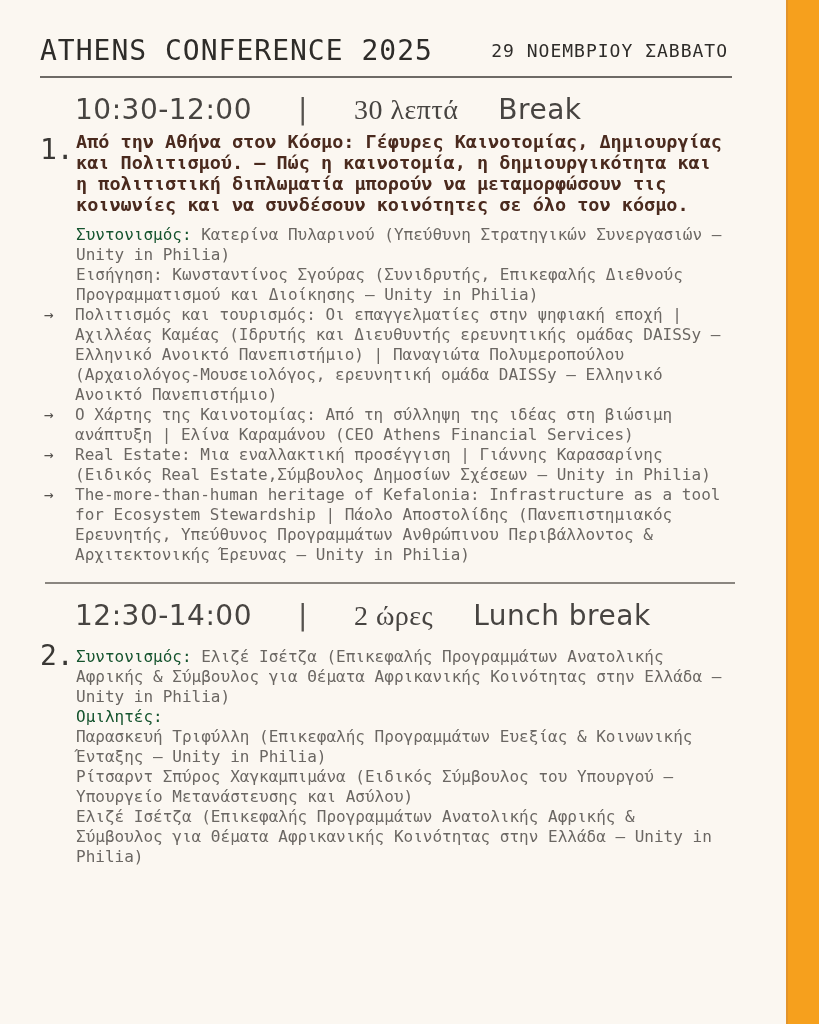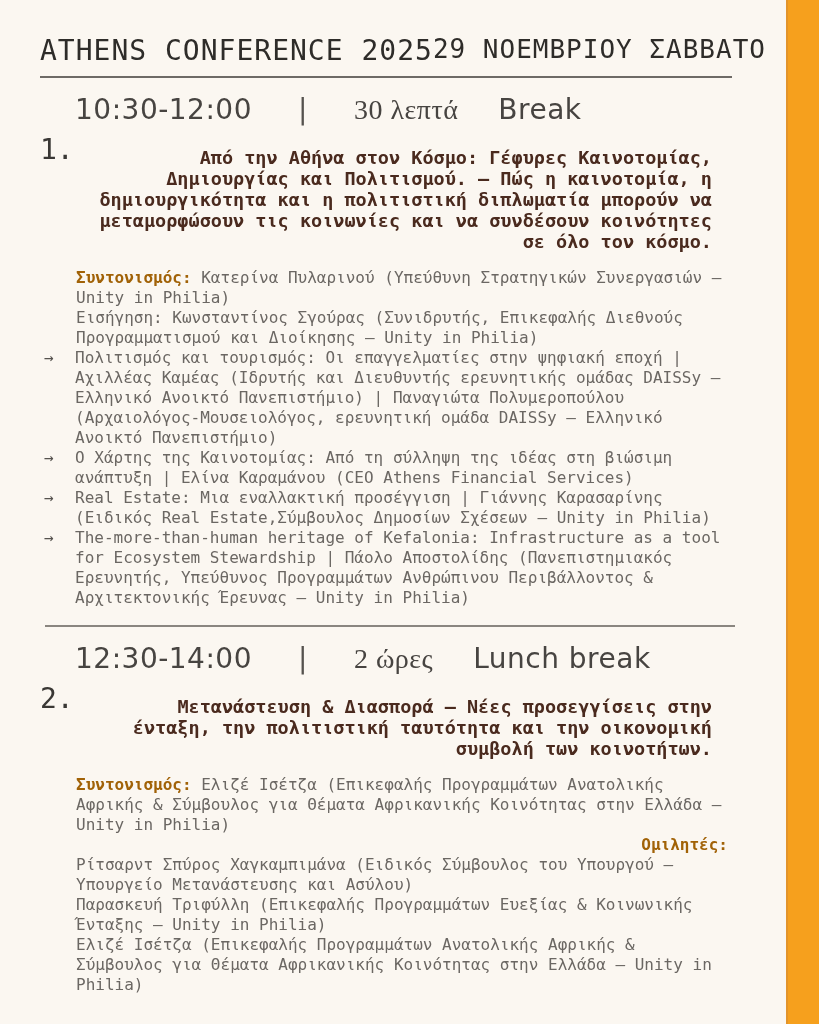--- a/index.html
+++ b/index.html
@@ -15,23 +15,23 @@
     position: absolute; top: 0; right: 0;
     width: 31px; height: 1024px;
     background: #F6A01D;
     border-left: 2px solid #E2942B;
   }
   .content {
     position: absolute; left: 40px; top: 34px;
     width: 700px;
   }
   
-  .hdr { display: flex; justify-content: space-between; align-items: flex-start; color: #2E2C29; }
+  .hdr { display: flex; justify-content: space-between; align-items: center; color: #2E2C29; }
   .hdr-title { font-size: 28px; font-weight: normal; margin: 0; letter-spacing: 1px; white-space: nowrap; }
-  .hdr-date  { font-size: 26px; letter-spacing: 1px; white-space: nowrap; padding-right: 12px; }
+  .hdr-date  { font-size: 18px; letter-spacing: 1px; white-space: nowrap; padding-right: 12px; }
   .hdr-rule { border: none; border-top: 2px solid #6E6A66; margin: 9px 0 0 0; width: 692px; }
 
   
   .time-row {
     margin: 15px 0 4px 35px;
     font-family: "DejaVu Sans", sans-serif;
     font-size: 28px; color: #474441;
     display: flex; align-items: baseline;
     letter-spacing: 0.5px;
   }
@@ -40,27 +40,27 @@
 
   
   .session { display: flex; margin-top: 5px; }
   .session-num {
     flex: none; width: 36px;
     font-size: 28px; line-height: 30px;
     color: #3A3835; padding-top: 4px;
   }
   .session-body { flex: 1; min-width: 0; }
   .session-title {
-    margin: 16px; padding-right: 12px;
+    margin: 0; padding-right: 12px;
     font-size: 18.5px; line-height: 21px;
-    font-weight: bold; color: #4A2A1E; text-align: right;
+    font-weight: bold; color: #4A2A1E;
   }
   .meta { margin: 10px 0 0 0; padding-right: 12px; font-size: 16px; line-height: 20px; }
   .meta p { margin: 0; }
-  .lbl { font-weight: bold; color: #a16207; text-align: right; }
+  .lbl { font-weight: normal; color: #14532d; }
 
   
   .bullets { margin: 0 6px 0 4px; }
   .bullet { display: flex; font-size: 16px; line-height: 20px; }
   .bullet .arrow { flex: none; width: 31px; color: #55524E; }
   .bullet .bullet-text { flex: 1; min-width: 0; margin: 0; }
   .topic { }
 
   .section-rule { border: none; border-top: 2px solid #8A8680; margin: 17px 0 0 5px; width: 690px; }
 
@@ -122,27 +122,26 @@
     <div class="time-row">
       <span>12:30-14:00</span>
       <span class="pipe">|</span>
       <span class="duration">2 ώρες</span>
       <span>Lunch break</span>
     </div>
 
     <div class="session">
       <div class="session-num">2.</div>
       <div class="session-body">
-        <p class="session-title">Μετανάστευση &amp; Διασπορά – Νέες προσεγγίσεις στην ένταξη, την πολιτιστική ταυτότητα και την οικονομική συμβολή των κοινοτήτων.</p>
         <div class="meta">
           <p><span class="lbl">Συντονισμός:</span><span> Ελιζέ Ισέτζα (Επικεφαλής Προγραμμάτων Ανατολικής Αφρικής &amp; Σύμβουλος για Θέματα Αφρικανικής Κοινότητας στην Ελλάδα – Unity in Philia)</span></p>
           <p class="lbl">Ομιλητές:</p>
           <div class="speakers">
+            <p>Παρασκευή Τριφύλλη (Επικεφαλής Προγραμμάτων Ευεξίας &amp; Κοινωνικής Ένταξης – Unity in Philia)</p>
             <p>Ρίτσαρντ Σπύρος Χαγκαμπιμάνα (Ειδικός Σύμβουλος του Υπουργού – Υπουργείο Μετανάστευσης και Ασύλου)</p>
-            <p>Παρασκευή Τριφύλλη (Επικεφαλής Προγραμμάτων Ευεξίας &amp; Κοινωνικής Ένταξης – Unity in Philia)</p>
             <p>Ελιζέ Ισέτζα (Επικεφαλής Προγραμμάτων Ανατολικής Αφρικής &amp; Σύμβουλος για Θέματα Αφρικανικής Κοινότητας στην Ελλάδα – Unity in Philia)</p>
           </div>
         </div>
       </div>
     </div>
 
   </div>
 </div>
 
 </body></html>

